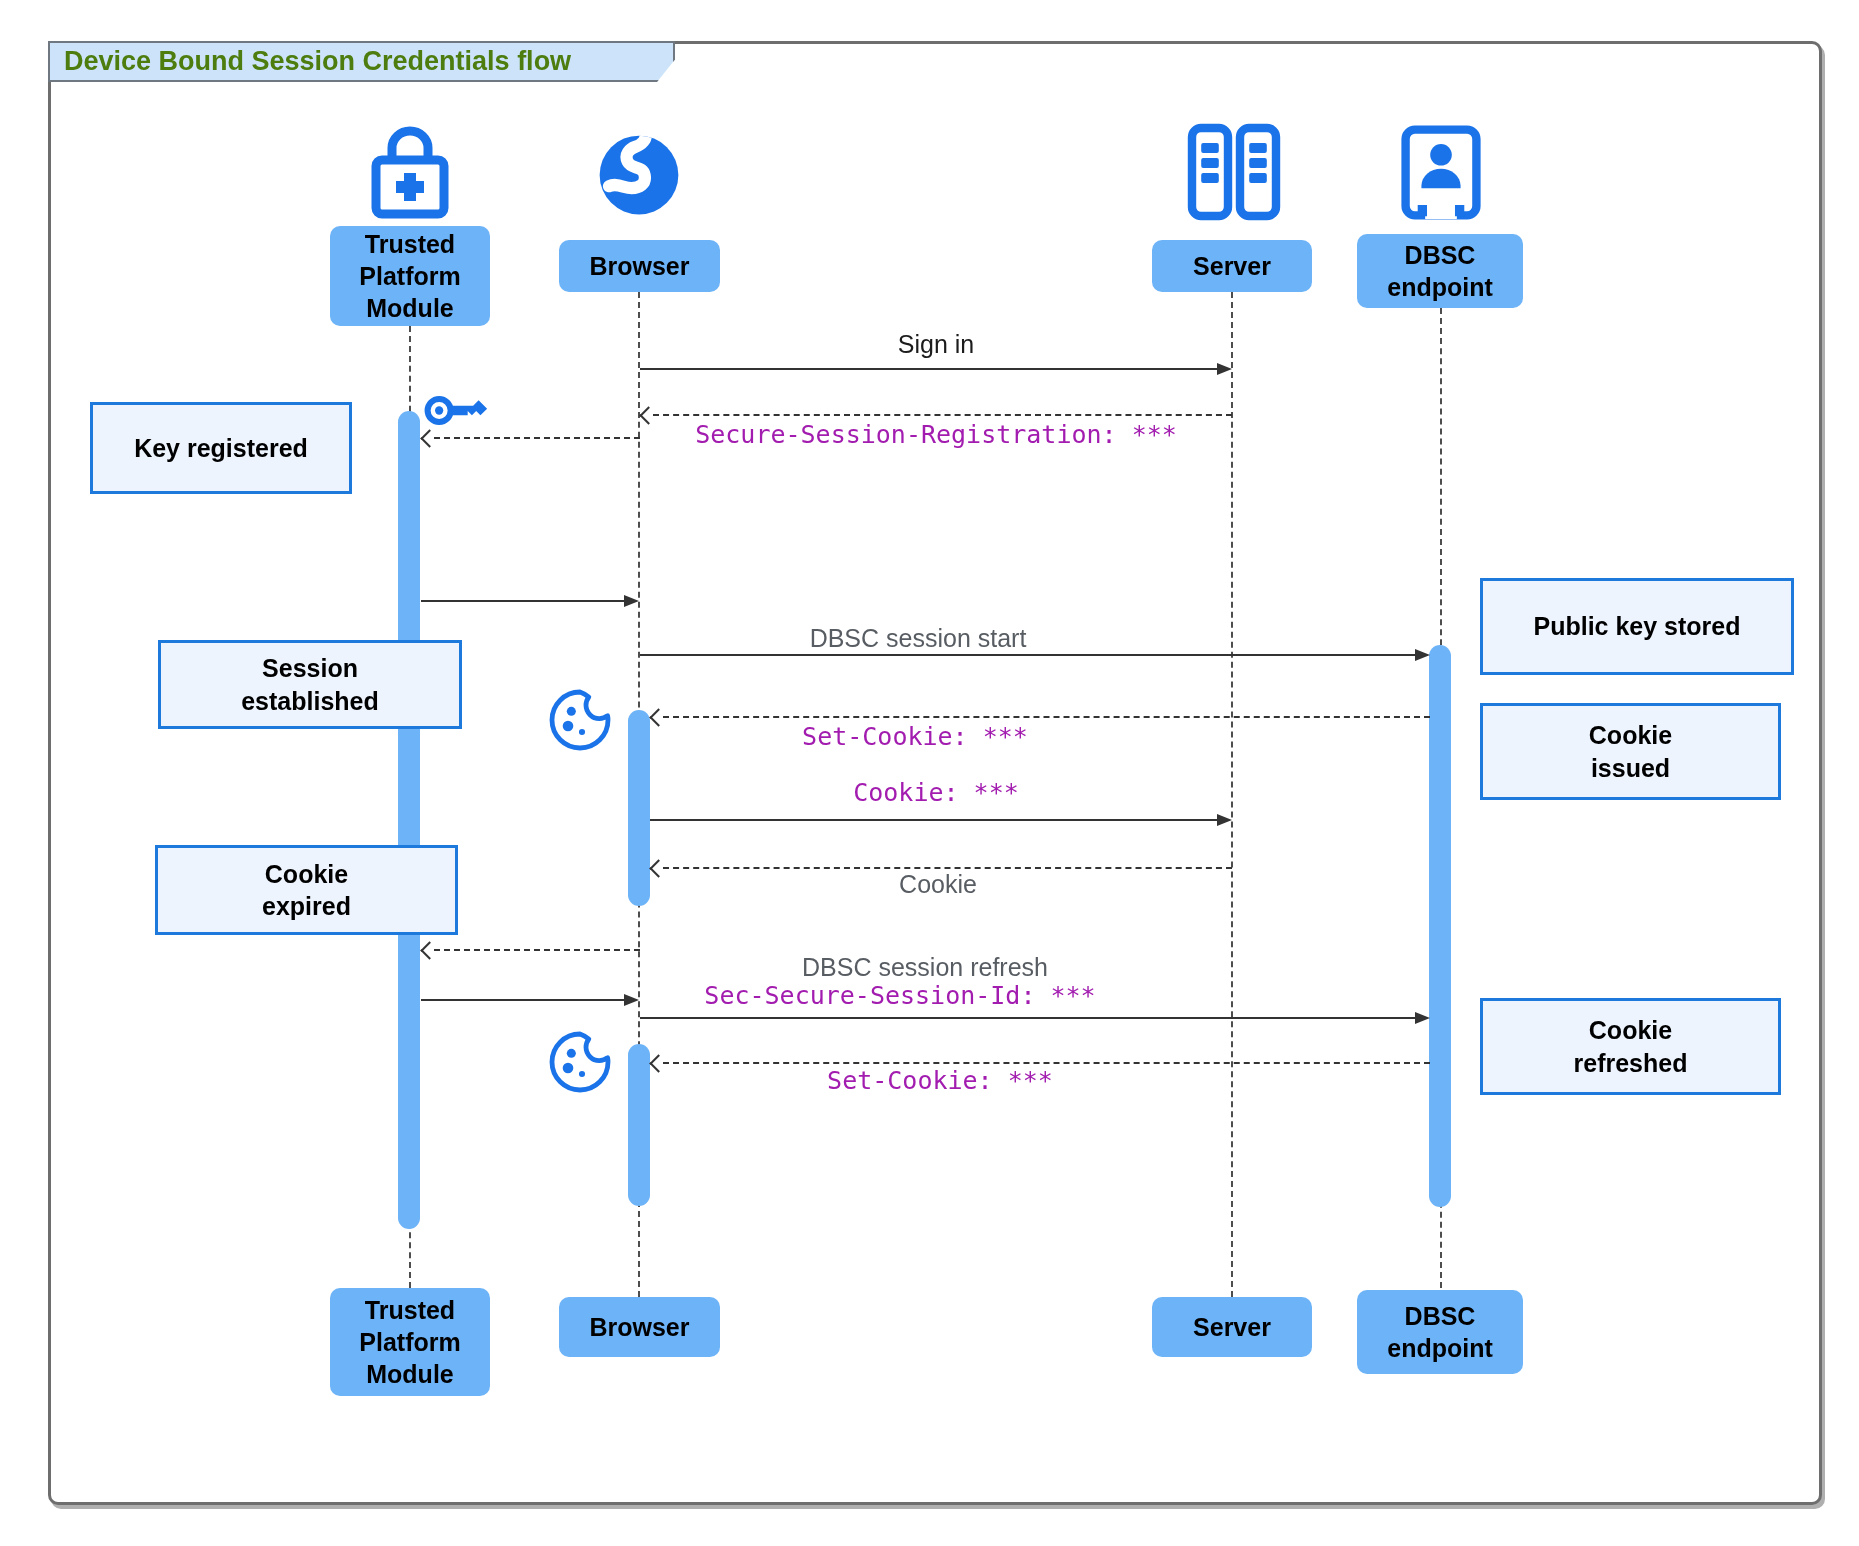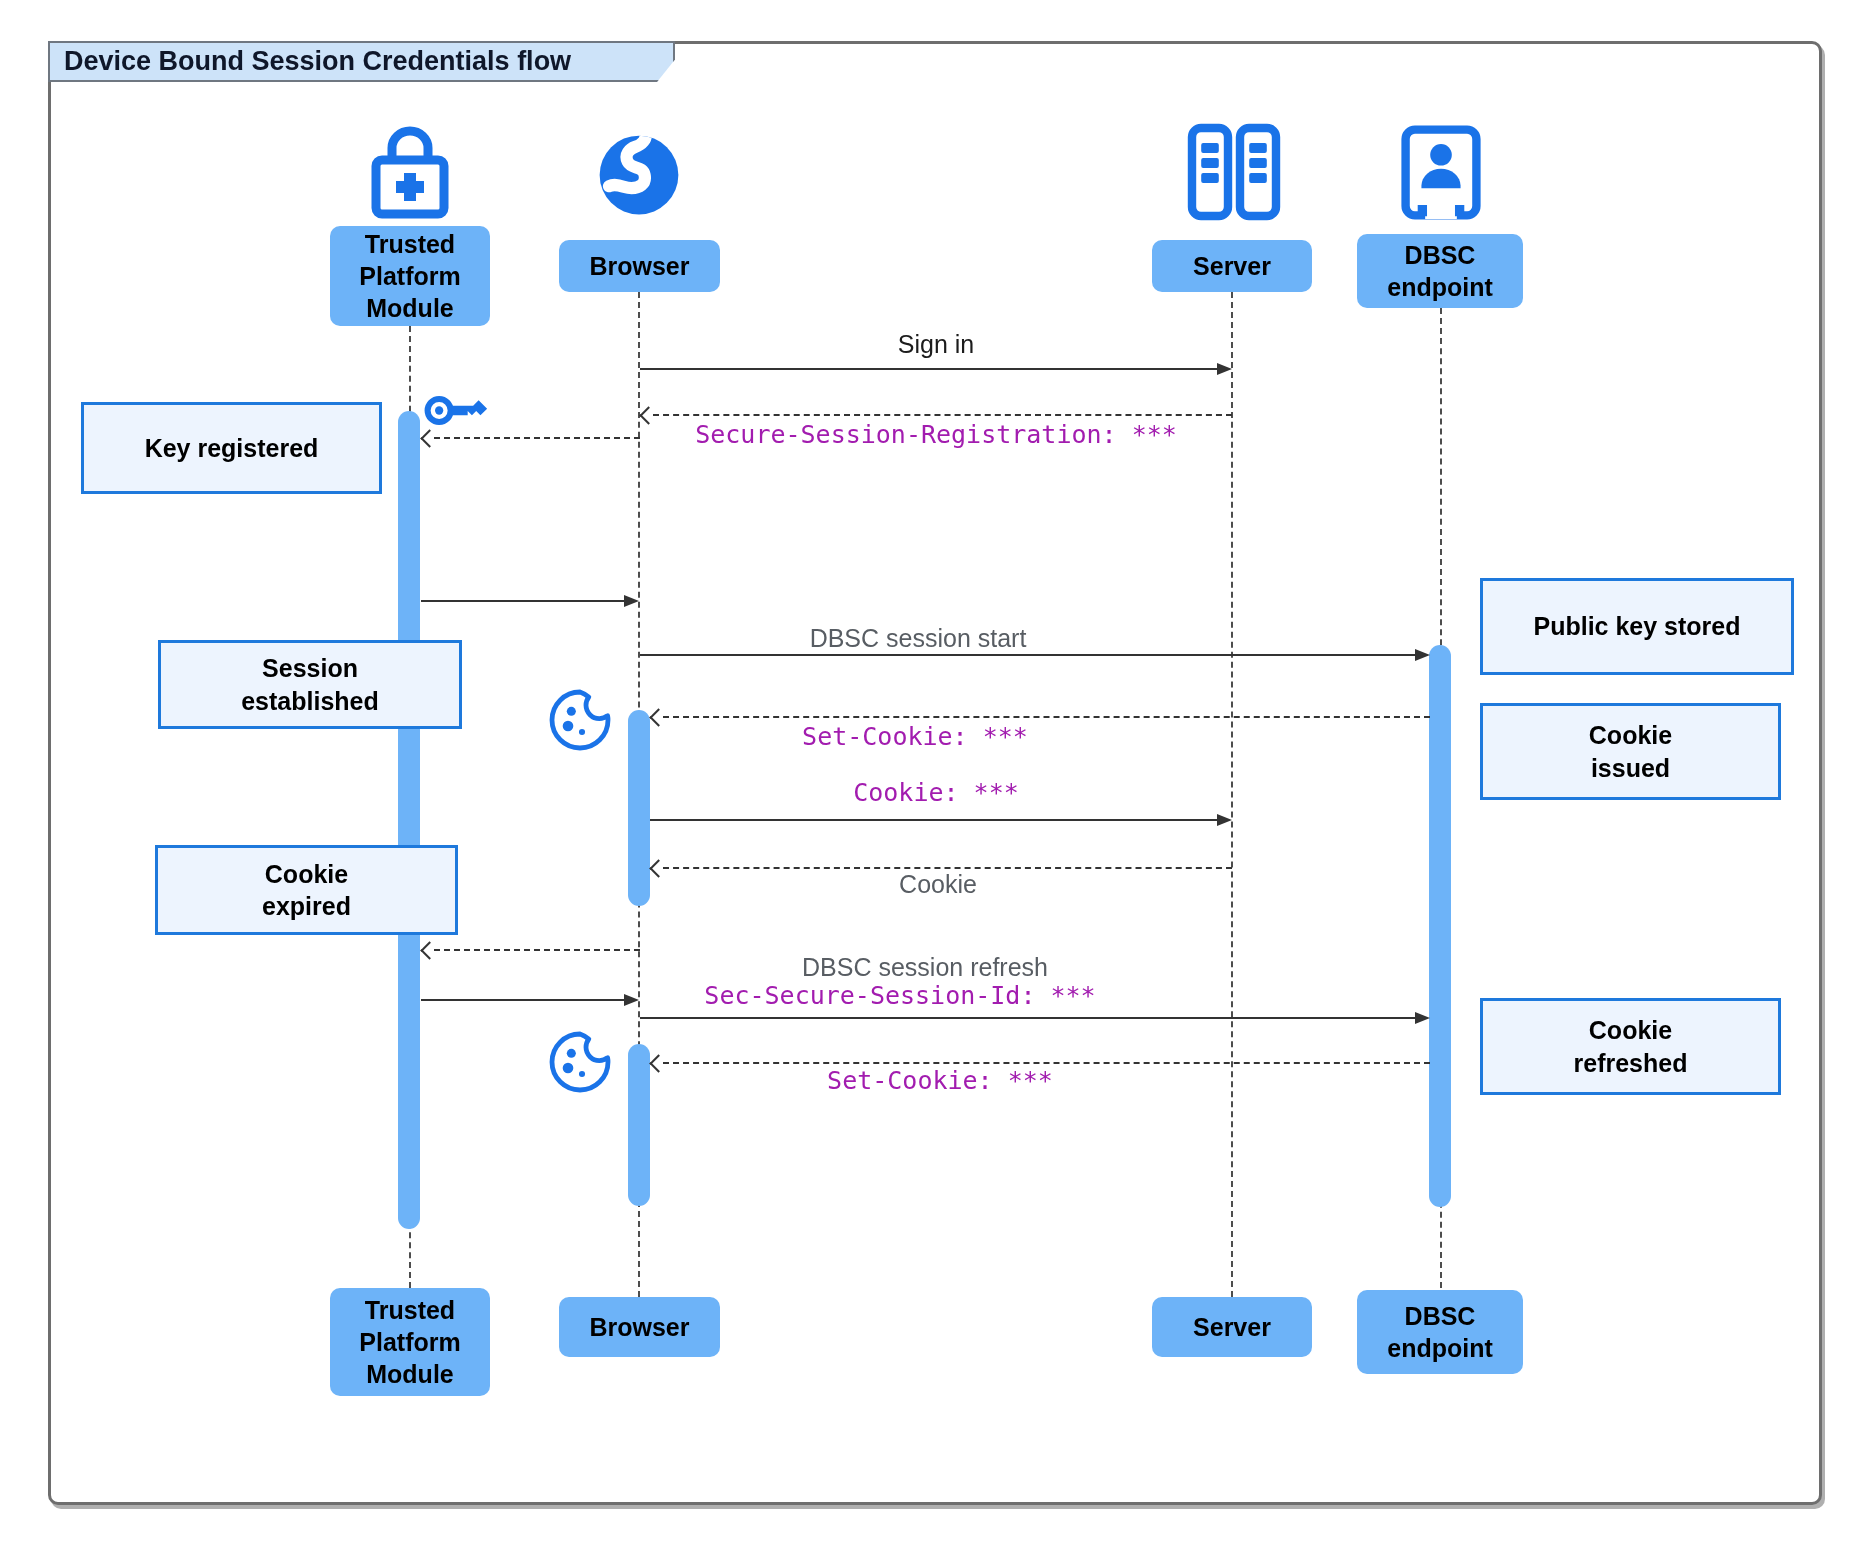--- a/index.html
+++ b/index.html
@@ -12,21 +12,21 @@
   html,body{margin:0;padding:0;background:#ffffff;}
   body{width:1859px;height:1546px;position:relative;overflow:hidden;
        font-family:"Liberation Sans",sans-serif;}
   .abs{position:absolute;}
   .frame{left:48px;top:41px;width:1768px;height:1458px;border:3px solid var(--frame-border);
          border-radius:10px;box-shadow:3px 4px 0 rgba(110,110,110,.55);background:#fff;}
   .tab{left:48px;top:41px;width:627px;height:41px;background:var(--tab-fill);
        border:2.5px solid #6f7781;box-sizing:border-box;
        clip-path:polygon(0 0,100% 0,100% 45%,calc(100% - 18px) 100%,0 100%);
        display:flex;align-items:center;padding-left:14px;
-       font-weight:bold;font-size:27px;color:#0f172a;}
+       font-weight:bold;font-size:27px;color:#4d7c0f;}
   .lifeline{width:0;border-left:2px dashed #4d4d4d;}
   .bar{width:22px;background:var(--bar-fill);border-radius:11px;}
   .actorbox{background:var(--actor-fill);border-radius:10px;display:flex;align-items:center;
             justify-content:center;text-align:center;font-weight:bold;font-size:25px;
             line-height:1.28;color:#000;box-sizing:border-box;padding:2px 6px;}
   .note{background:var(--note-fill);border:3px solid var(--note-border);box-sizing:border-box;
         display:flex;align-items:center;justify-content:center;text-align:center;
         font-weight:bold;font-size:25px;color:#000;white-space:pre-line;line-height:1.3;}
   .msglabel{text-align:center;font-size:25px;}
   .msglabel.gray{color:var(--label-gray);}
@@ -199,21 +199,21 @@
   <svg width="64" height="64" viewBox="0 0 48 48">
     <path d="M24 3a21 21 0 1 0 21 21c0-1.1-.1-2.2-.3-3.2a10 10 0 0 1-6.2 2.2 10.1 10.1 0 0 1-10-10c0-2.3.8-4.5 2.1-6.2A21 21 0 0 0 24 3Z" fill="#fff" stroke="var(--icon-blue)" stroke-width="3.6" stroke-linejoin="round"></path>
     <g fill="var(--icon-blue)">
       <circle cx="17.5" cy="17.5" r="3.4"></circle>
         <circle cx="15" cy="28.5" r="4"></circle>
         <circle cx="25.5" cy="33" r="2.3"></circle>
     </g>
   </svg>
 </div>
 
-<div class="abs note" style="left:81px;top:402px;width:301px;height:92px">Key registered</div>
+<div class="abs note" style="left:90px;top:402px;width:262px;height:92px">Key registered</div>
 <div class="abs note" style="left:158px;top:640px;width:304px;height:89px">Session
 established</div>
 <div class="abs note" style="left:155px;top:845px;width:303px;height:90px">Cookie
 expired</div>
 <div class="abs note" style="left:1480px;top:578px;width:314px;height:97px">Public key stored</div>
 <div class="abs note" style="left:1480px;top:703px;width:301px;height:97px">Cookie
 issued</div>
 <div class="abs note" style="left:1480px;top:998px;width:301px;height:97px">Cookie
 refreshed</div>
 

